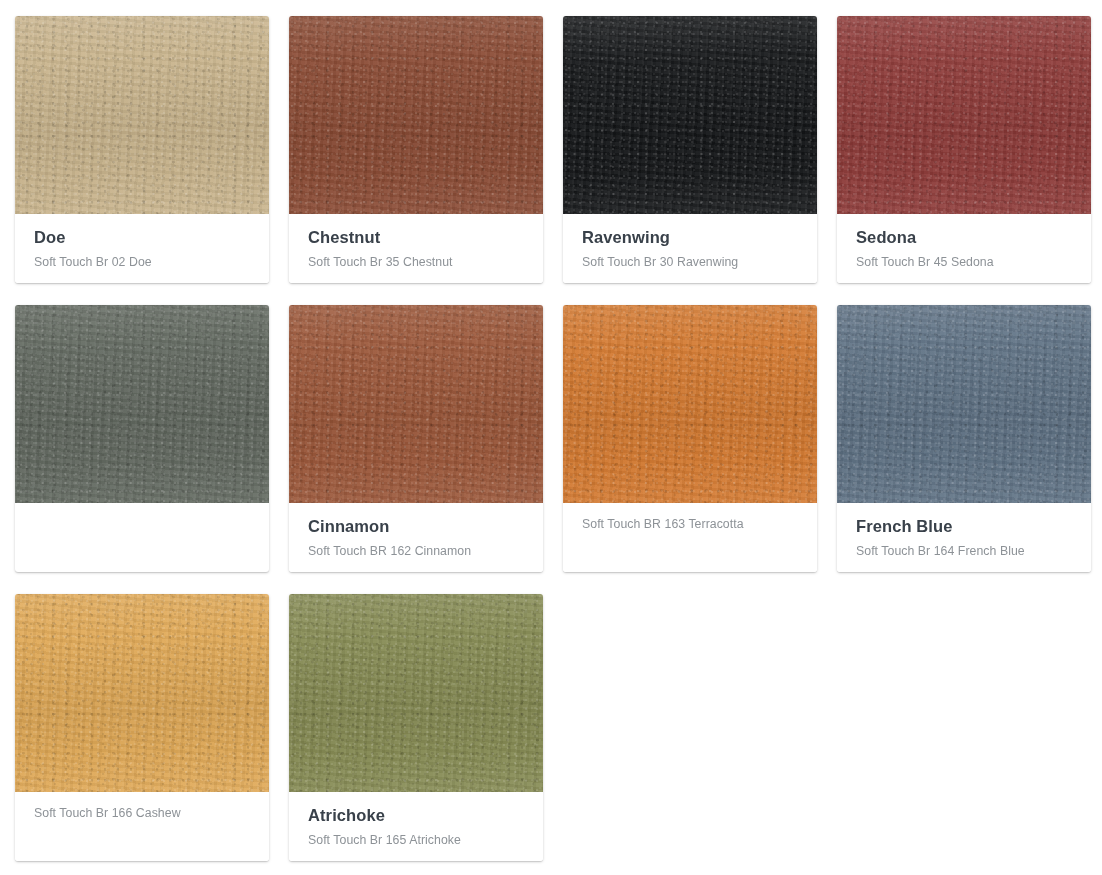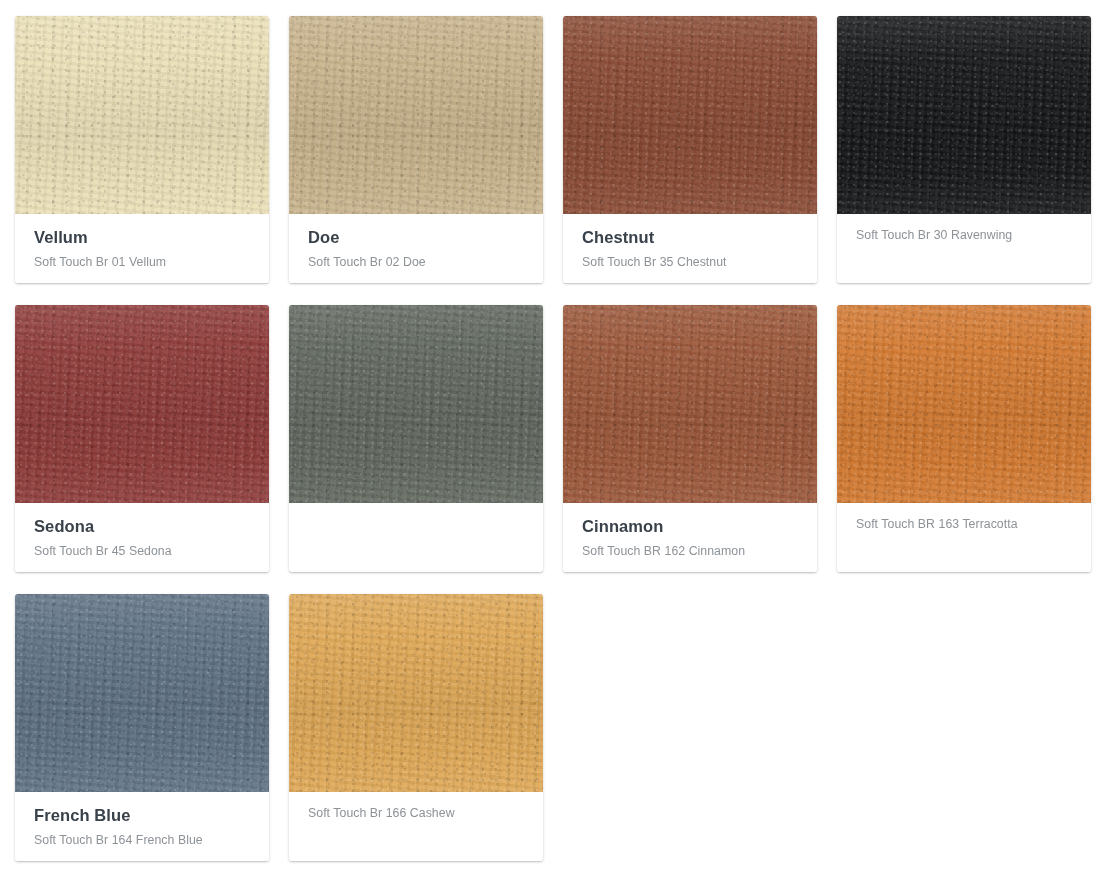--- a/index.html
+++ b/index.html
@@ -112,43 +112,37 @@
     line-height: 1.3;
     margin: 0;
     white-space: nowrap;
   }
 </style>
 </head>
 <body>
 
 <div class="swatch-grid">
     <div class="swatch-card">
-      <div class="swatch-color" style="background-color: rgb(236, 225, 184);"></div>
-      <div class="swatch-caption">
-        <div class="swatch-name">Vellum</div>
-        <div class="swatch-code">Soft Touch Br 01 Vellum</div>
-      </div>
-    </div>
-    <div class="swatch-card">
       <div class="swatch-color" style="background-color: rgb(201, 180, 140);"></div>
       <div class="swatch-caption">
         <div class="swatch-name">Doe</div>
         <div class="swatch-code">Soft Touch Br 02 Doe</div>
       </div>
     </div>
     <div class="swatch-card">
       <div class="swatch-color" style="background-color: rgb(138, 74, 51);"></div>
       <div class="swatch-caption">
         <div class="swatch-name">Chestnut</div>
         <div class="swatch-code">Soft Touch Br 35 Chestnut</div>
       </div>
     </div>
     <div class="swatch-card">
       <div class="swatch-color" style="background-color: rgb(20, 22, 24);"></div>
       <div class="swatch-caption">
+        <div class="swatch-name">Ravenwing</div>
         <div class="swatch-code">Soft Touch Br 30 Ravenwing</div>
       </div>
     </div>
     <div class="swatch-card">
       <div class="swatch-color" style="background-color: rgb(142, 58, 56);"></div>
       <div class="swatch-caption">
         <div class="swatch-name">Sedona</div>
         <div class="swatch-code">Soft Touch Br 45 Sedona</div>
       </div>
     </div>
@@ -174,13 +168,20 @@
         <div class="swatch-name">French Blue</div>
         <div class="swatch-code">Soft Touch Br 164 French Blue</div>
       </div>
     </div>
     <div class="swatch-card">
       <div class="swatch-color" style="background-color: rgb(224, 168, 85);"></div>
       <div class="swatch-caption">
         <div class="swatch-code">Soft Touch Br 166 Cashew</div>
       </div>
     </div>
+    <div class="swatch-card">
+      <div class="swatch-color" style="background-color: rgb(133, 138, 82);"></div>
+      <div class="swatch-caption">
+        <div class="swatch-name">Atrichoke</div>
+        <div class="swatch-code">Soft Touch Br 165 Atrichoke</div>
+      </div>
+    </div>
   </div>
 
 </body></html>

